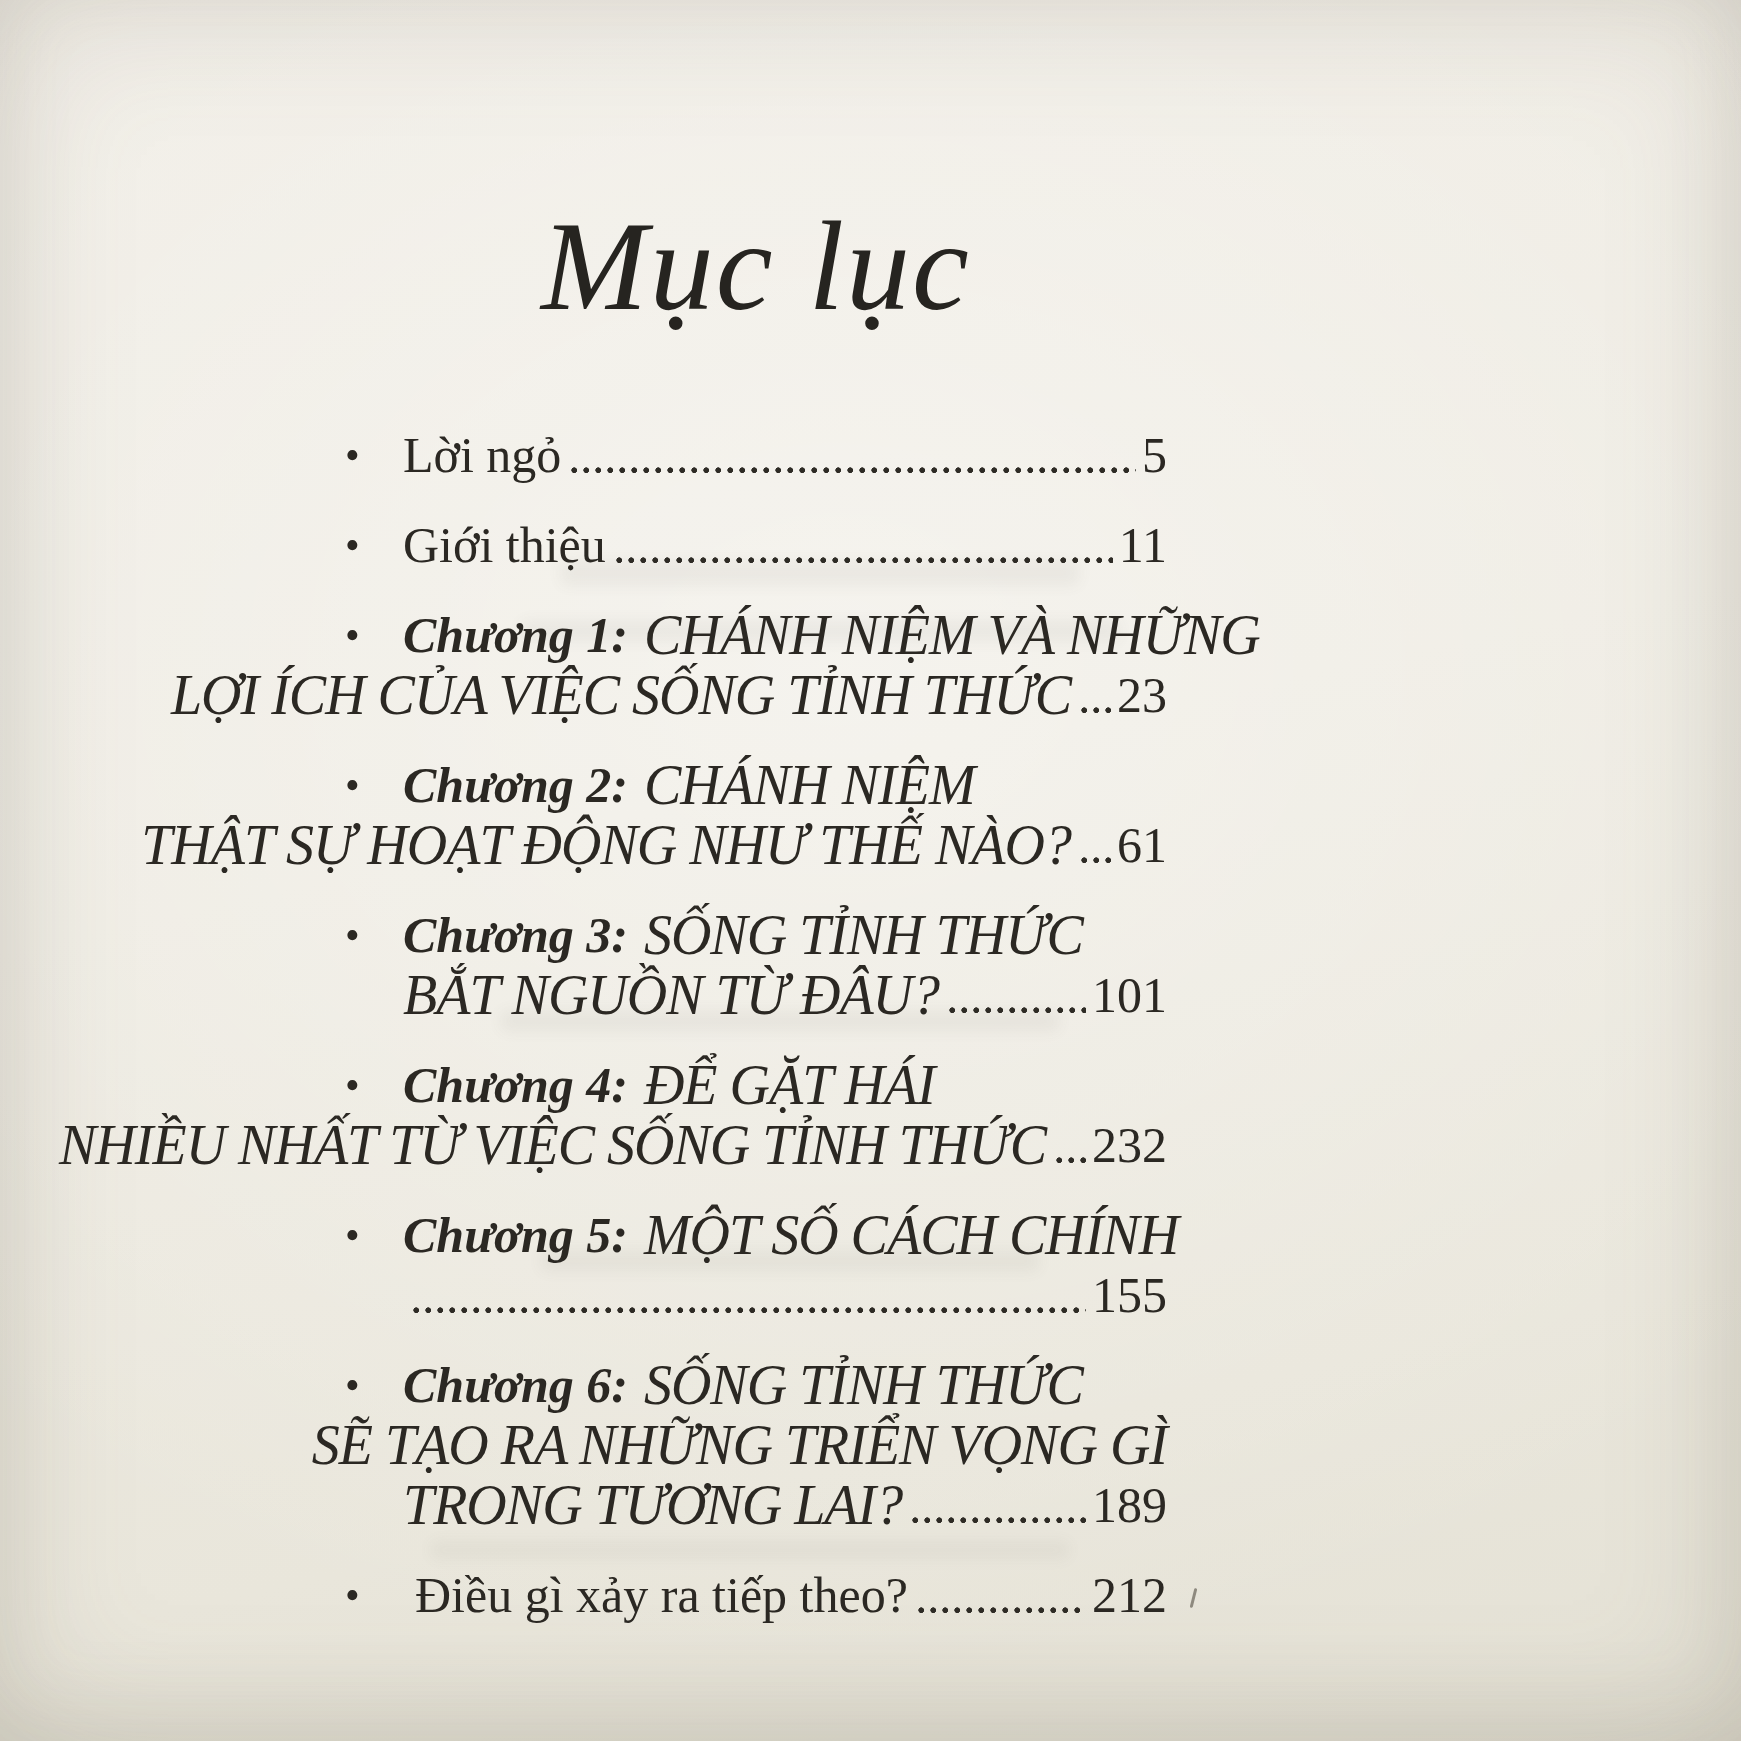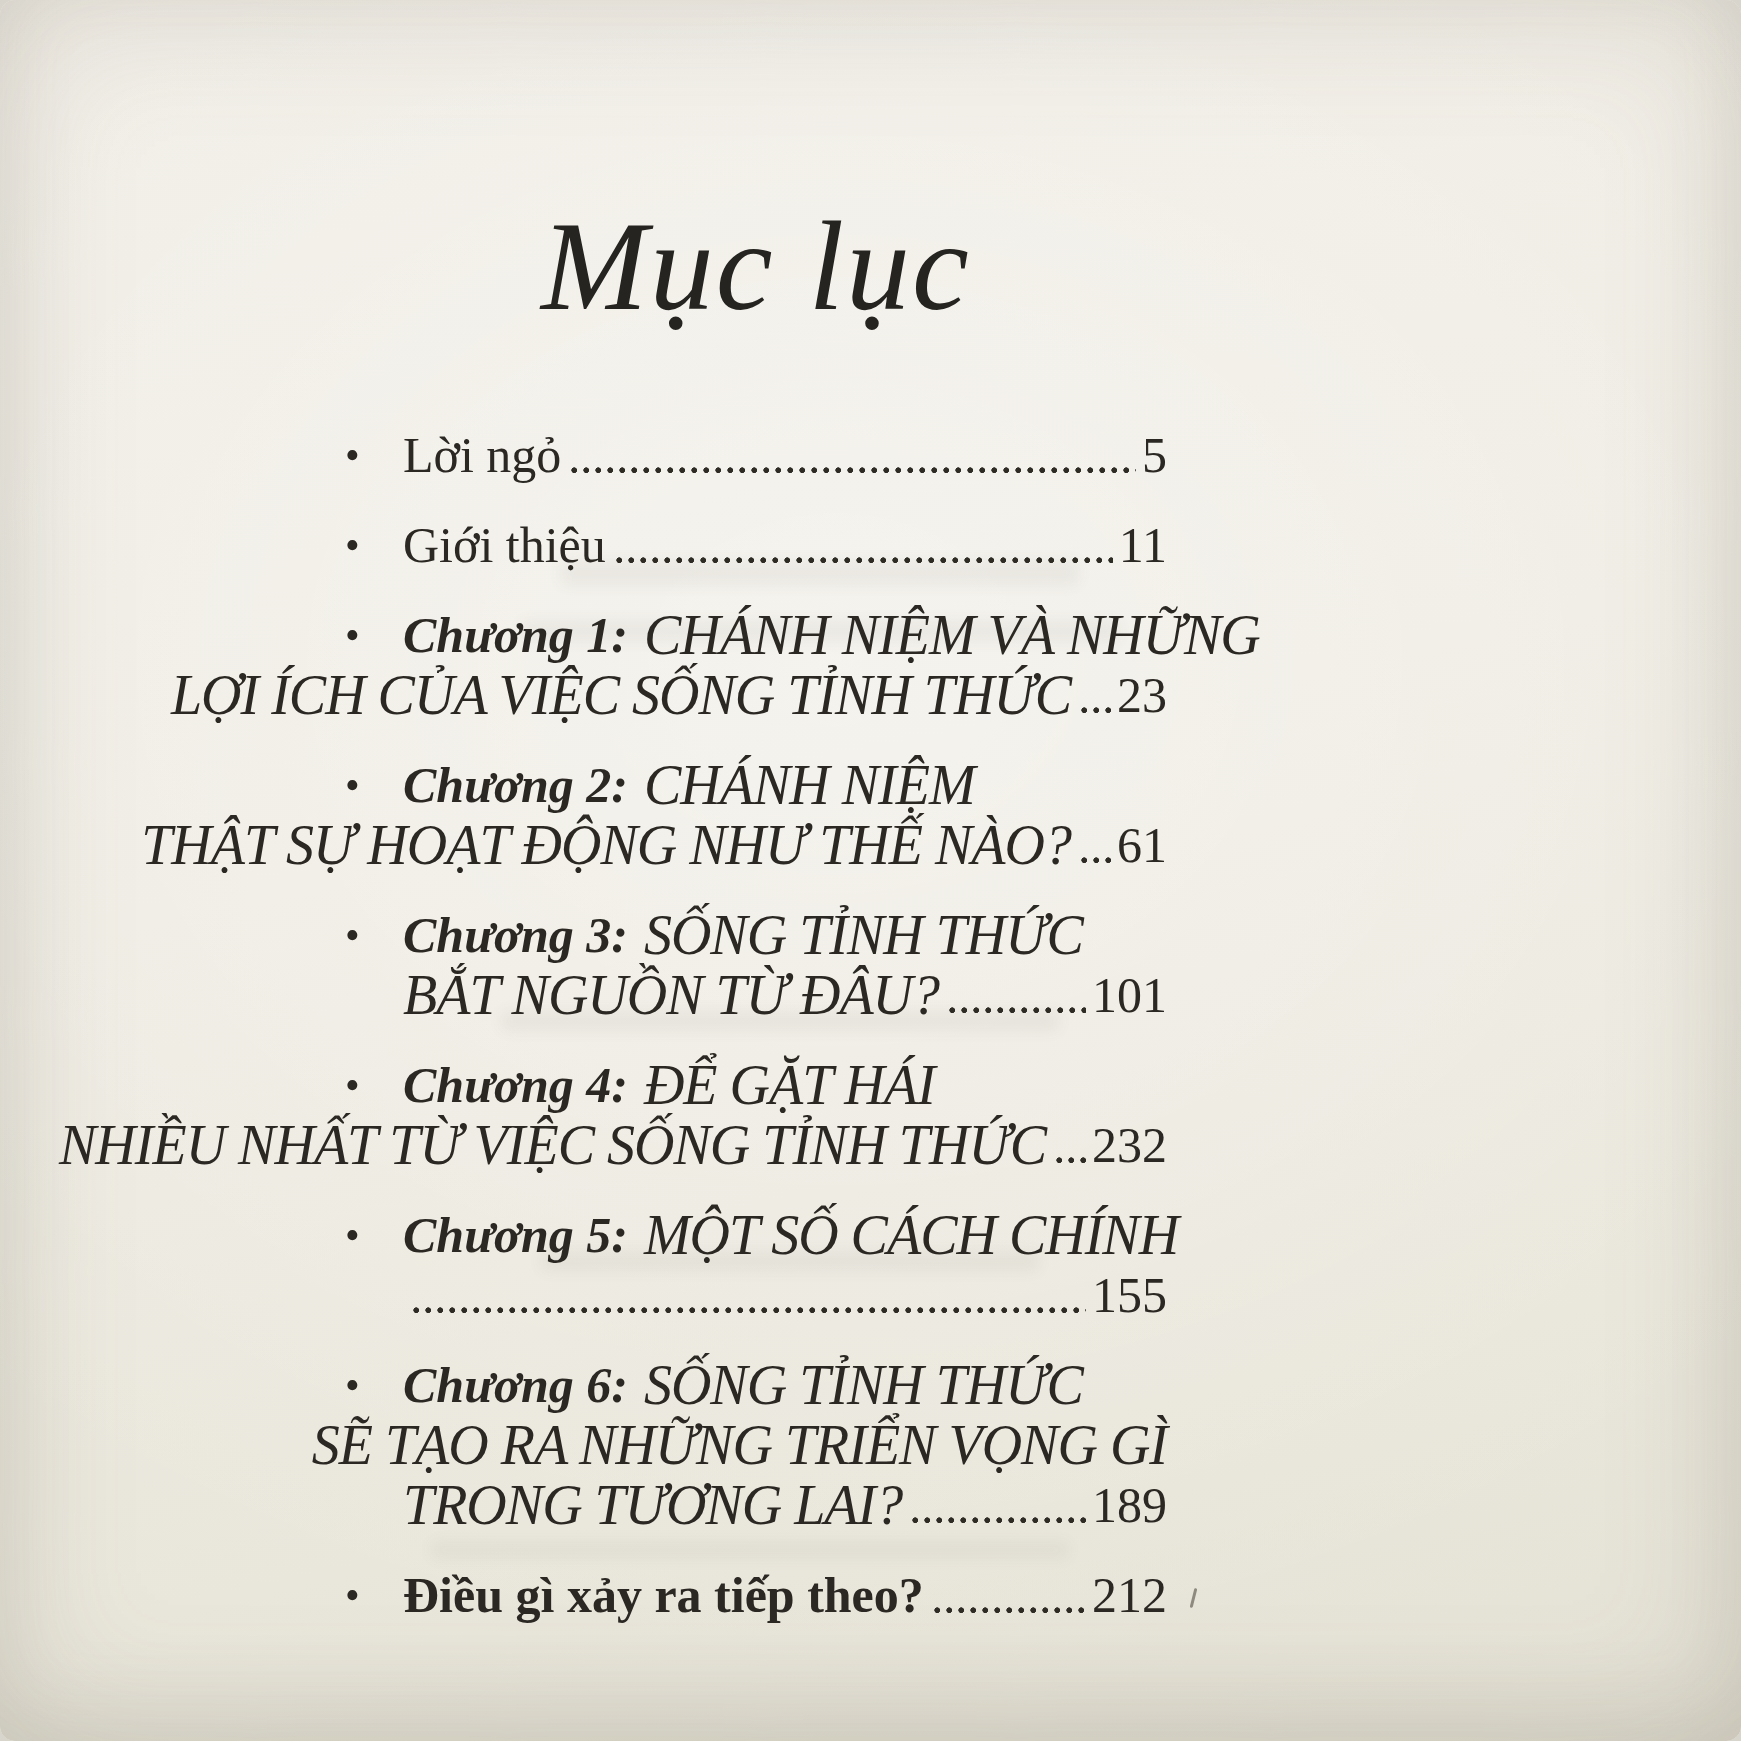--- a/index.html
+++ b/index.html
@@ -6,21 +6,20 @@
   .photo{
     position:relative;
     width:1741px;height:1741px;
     overflow:hidden;
     font-family:"Liberation Serif","DejaVu Serif",serif;
     color:#2b2823;
     background:
       radial-gradient(120% 95% at 48% 38%, rgba(255,255,255,0.40), rgba(0,0,0,0) 62%),
       linear-gradient(168deg,#f1eee7 0%,#eeebe2 45%,#e9e6db 78%,#e4e1d5 100%);
     box-shadow:inset 0 0 140px rgba(118,112,96,0.20), inset 0 -30px 80px rgba(110,105,90,0.10);
-    border-radius:15px;
   }
   
   .ghost{position:absolute;filter:blur(7px);opacity:.06;background:#5a564c;border-radius:8px;pointer-events:none;}
   .g1{left:560px;top:560px;width:520px;height:26px;}
   .g2{left:520px;top:620px;width:600px;height:22px;}
   .g3{left:500px;top:1010px;width:560px;height:22px;}
   .g4{left:540px;top:1250px;width:500px;height:22px;}
   .g5{left:430px;top:1540px;width:640px;height:20px;opacity:.05;}
   .stray{position:absolute;left:1192px;top:1588px;width:3px;height:20px;background:rgba(70,64,52,.55);transform:rotate(14deg);border-radius:2px;}
 
@@ -39,21 +38,21 @@
     white-space:nowrap;
   }
   .row.cont{padding-left:58px;justify-content:flex-end;}
   .bullet{
     width:58px;flex:0 0 58px;
     font-size:42px;line-height:60px;color:#2b2823;
   }
   .t{letter-spacing:0px;}
   .caps{font-size:56px;letter-spacing:-1px;font-style:italic;}
   .chap{font-weight:700;margin-right:16px;font-style:italic;}
-  .bold{font-weight:700;}
+  .bold{font-weight:400;margin-left:12px;}
   .leader{
     flex:1 1 auto;min-width:30px;height:7px;
     margin:0 6px 11px 10px;
     background-image:radial-gradient(circle at 3.2px 3.2px,#2e2b25 2.6px,rgba(0,0,0,0) 3.1px);
     background-size:12px 7px;background-repeat:repeat-x;
   }
   .pg{flex:0 0 auto;font-size:50px;}
 </style>
 </head>
 <body>

